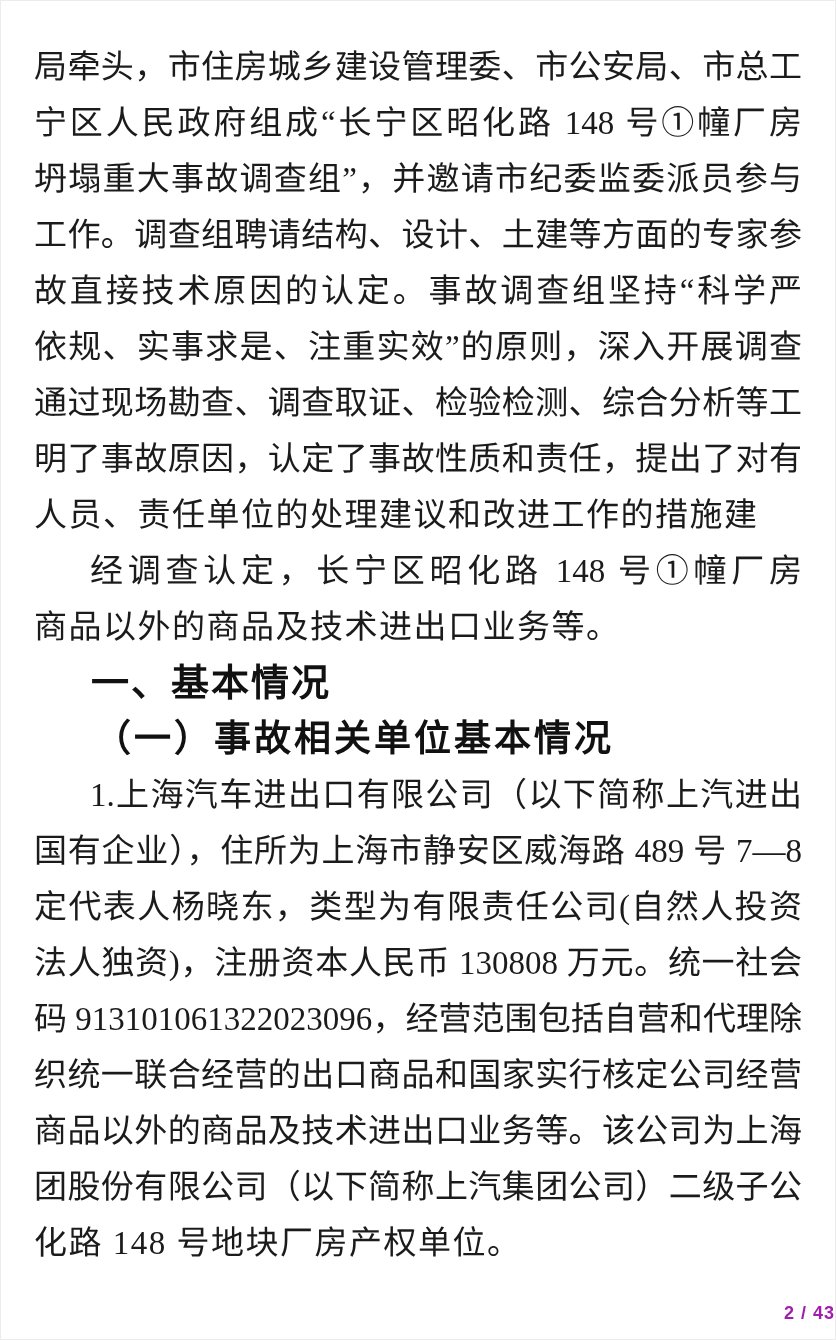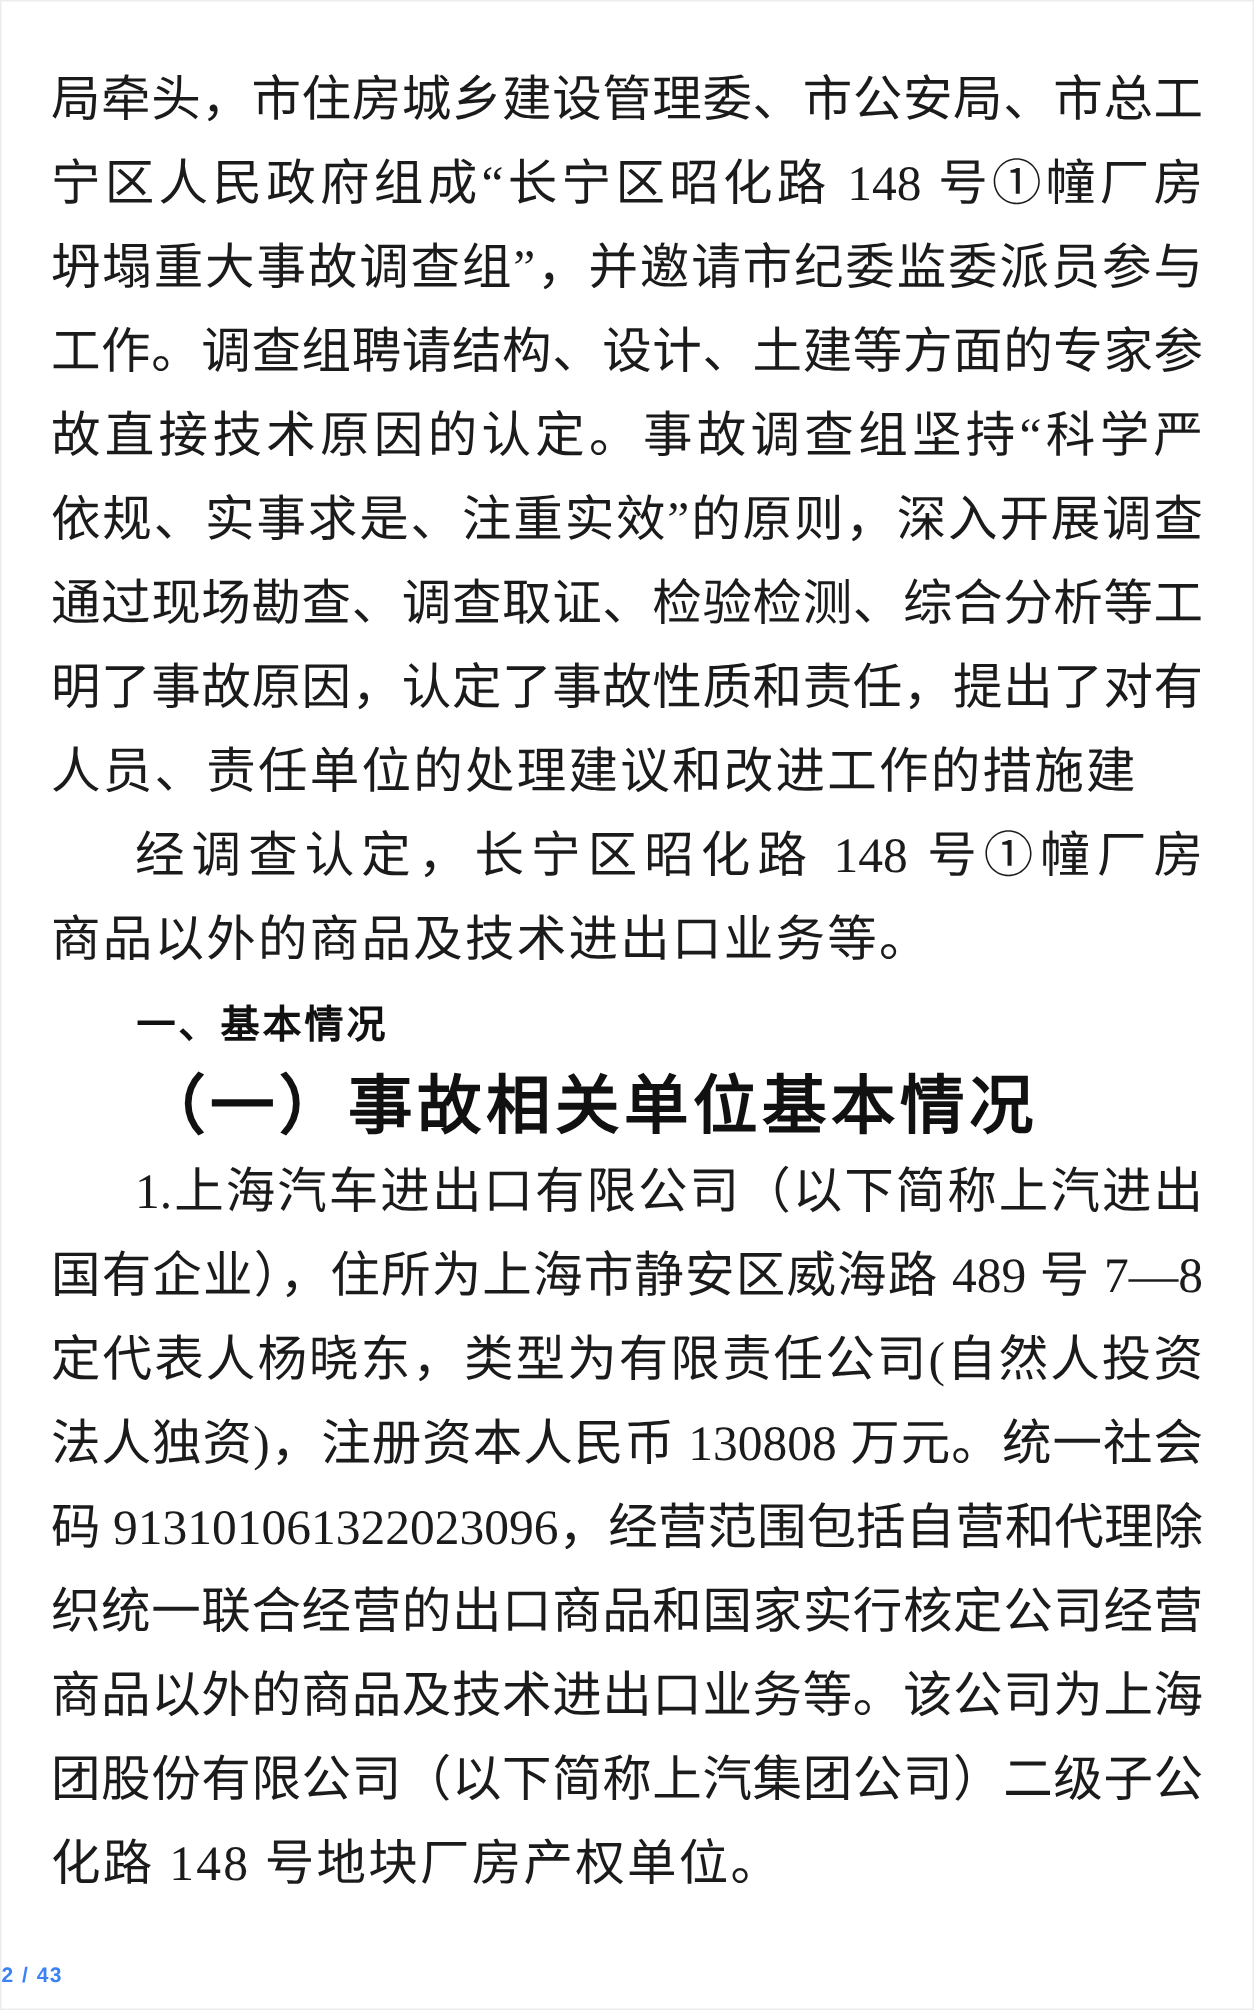--- a/index.html
+++ b/index.html
@@ -47,48 +47,48 @@
     letter-spacing: 1.5px;
   }
   
   .ind {
     padding-left: 56px;
   }
   
   .h1 {
     font-family: "Liberation Sans", sans-serif;
     font-weight: 700;
-    font-size: 26px;
+    font-size: 38px;
     padding-left: 57px;
     letter-spacing: 2px;
     text-align: left;
     text-align-last: left;
     color: #111111;
   }
   
   .h2 {
     font-weight: 700;
-    font-size: 43px;
+    font-size: 37px;
     padding-left: 60px;
     letter-spacing: 3px;
     text-align: right;
     text-align-last: left;
     color: #111111;
   }
   .footer {
     position: absolute;
     left: 0;
     right: 0;
     bottom: 15px;
-    text-align: left;
+    text-align: right;
     font-family: "Liberation Sans", sans-serif;
     font-weight: 600;
-    font-size: 14px;
+    font-size: 18px;
     letter-spacing: 1px;
-    color: #3b82f6;
+    color: #a21caf;
   }
 </style>
 </head>
 <body>
 
 <div class="page">
   <div class="content">
     <div class="line j">局牵头，市住房城乡建设管理委、市公安局、市总工会、长</div>
     <div class="line j">宁区人民政府组成“长宁区昭化路 148 号①幢厂房 ‘5·16’</div>
     <div class="line j">坍塌重大事故调查组”，并邀请市纪委监委派员参与事故调查</div>

